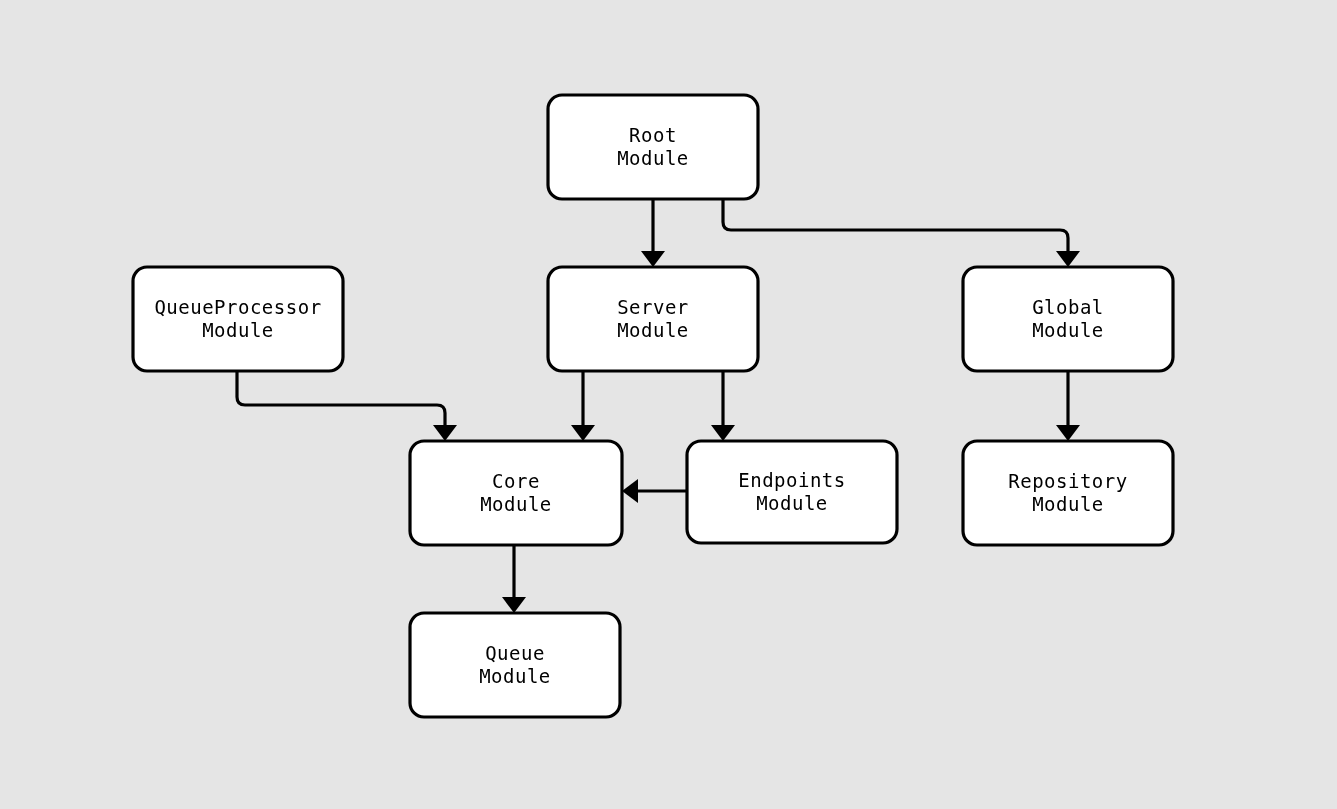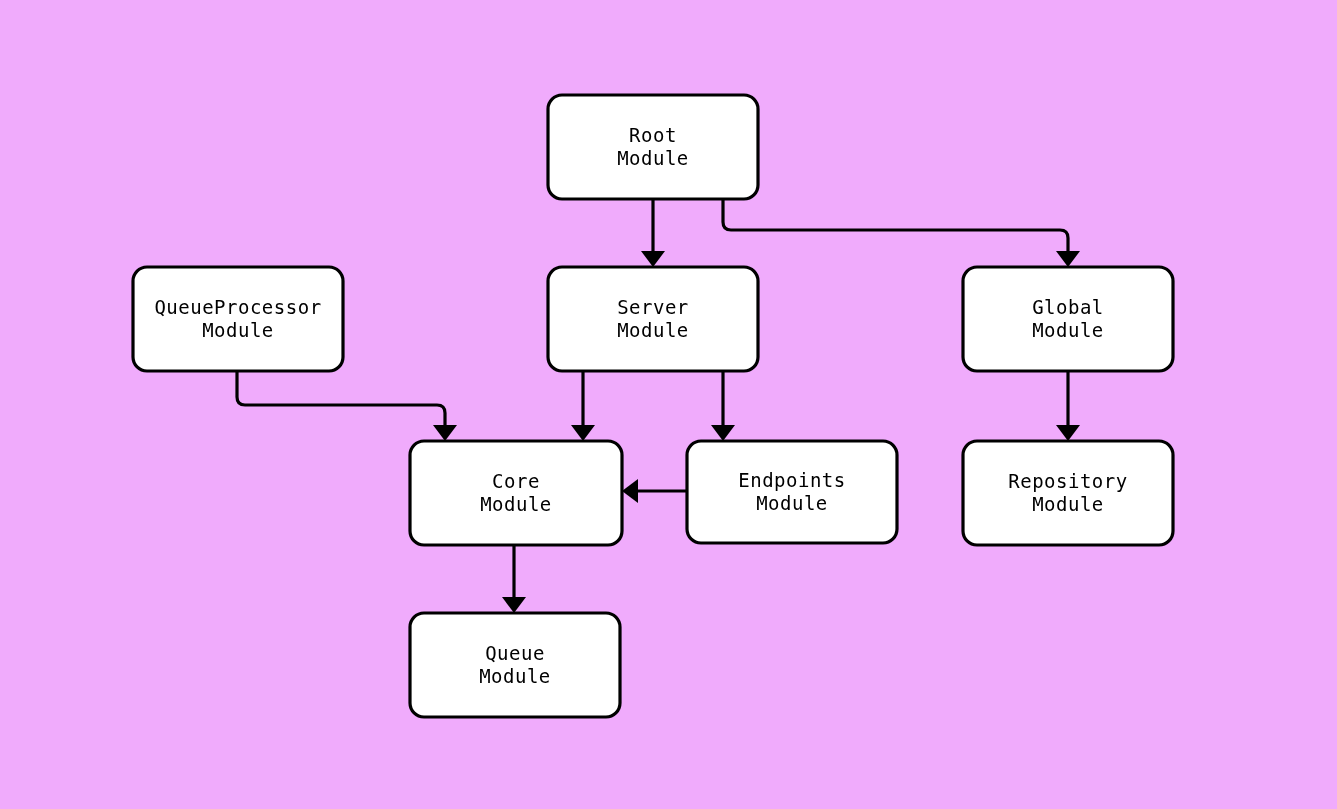--- a/index.html
+++ b/index.html
@@ -10,21 +10,21 @@
   body {
     width: 1337px;
     height: 809px;
     overflow: hidden;
     font-family: "DejaVu Sans Mono", "Liberation Mono", monospace;
   }
   #diagram-root {
     position: relative;
     width: 1337px;
     height: 809px;
-    background: #f0abfc;
+    background: #e5e5e5;
   }
   #diagram-svg {
     position: absolute;
     top: 0;
     left: 0;
     width: 1337px;
     height: 809px;
     display: block;
   }
   .node-box {

